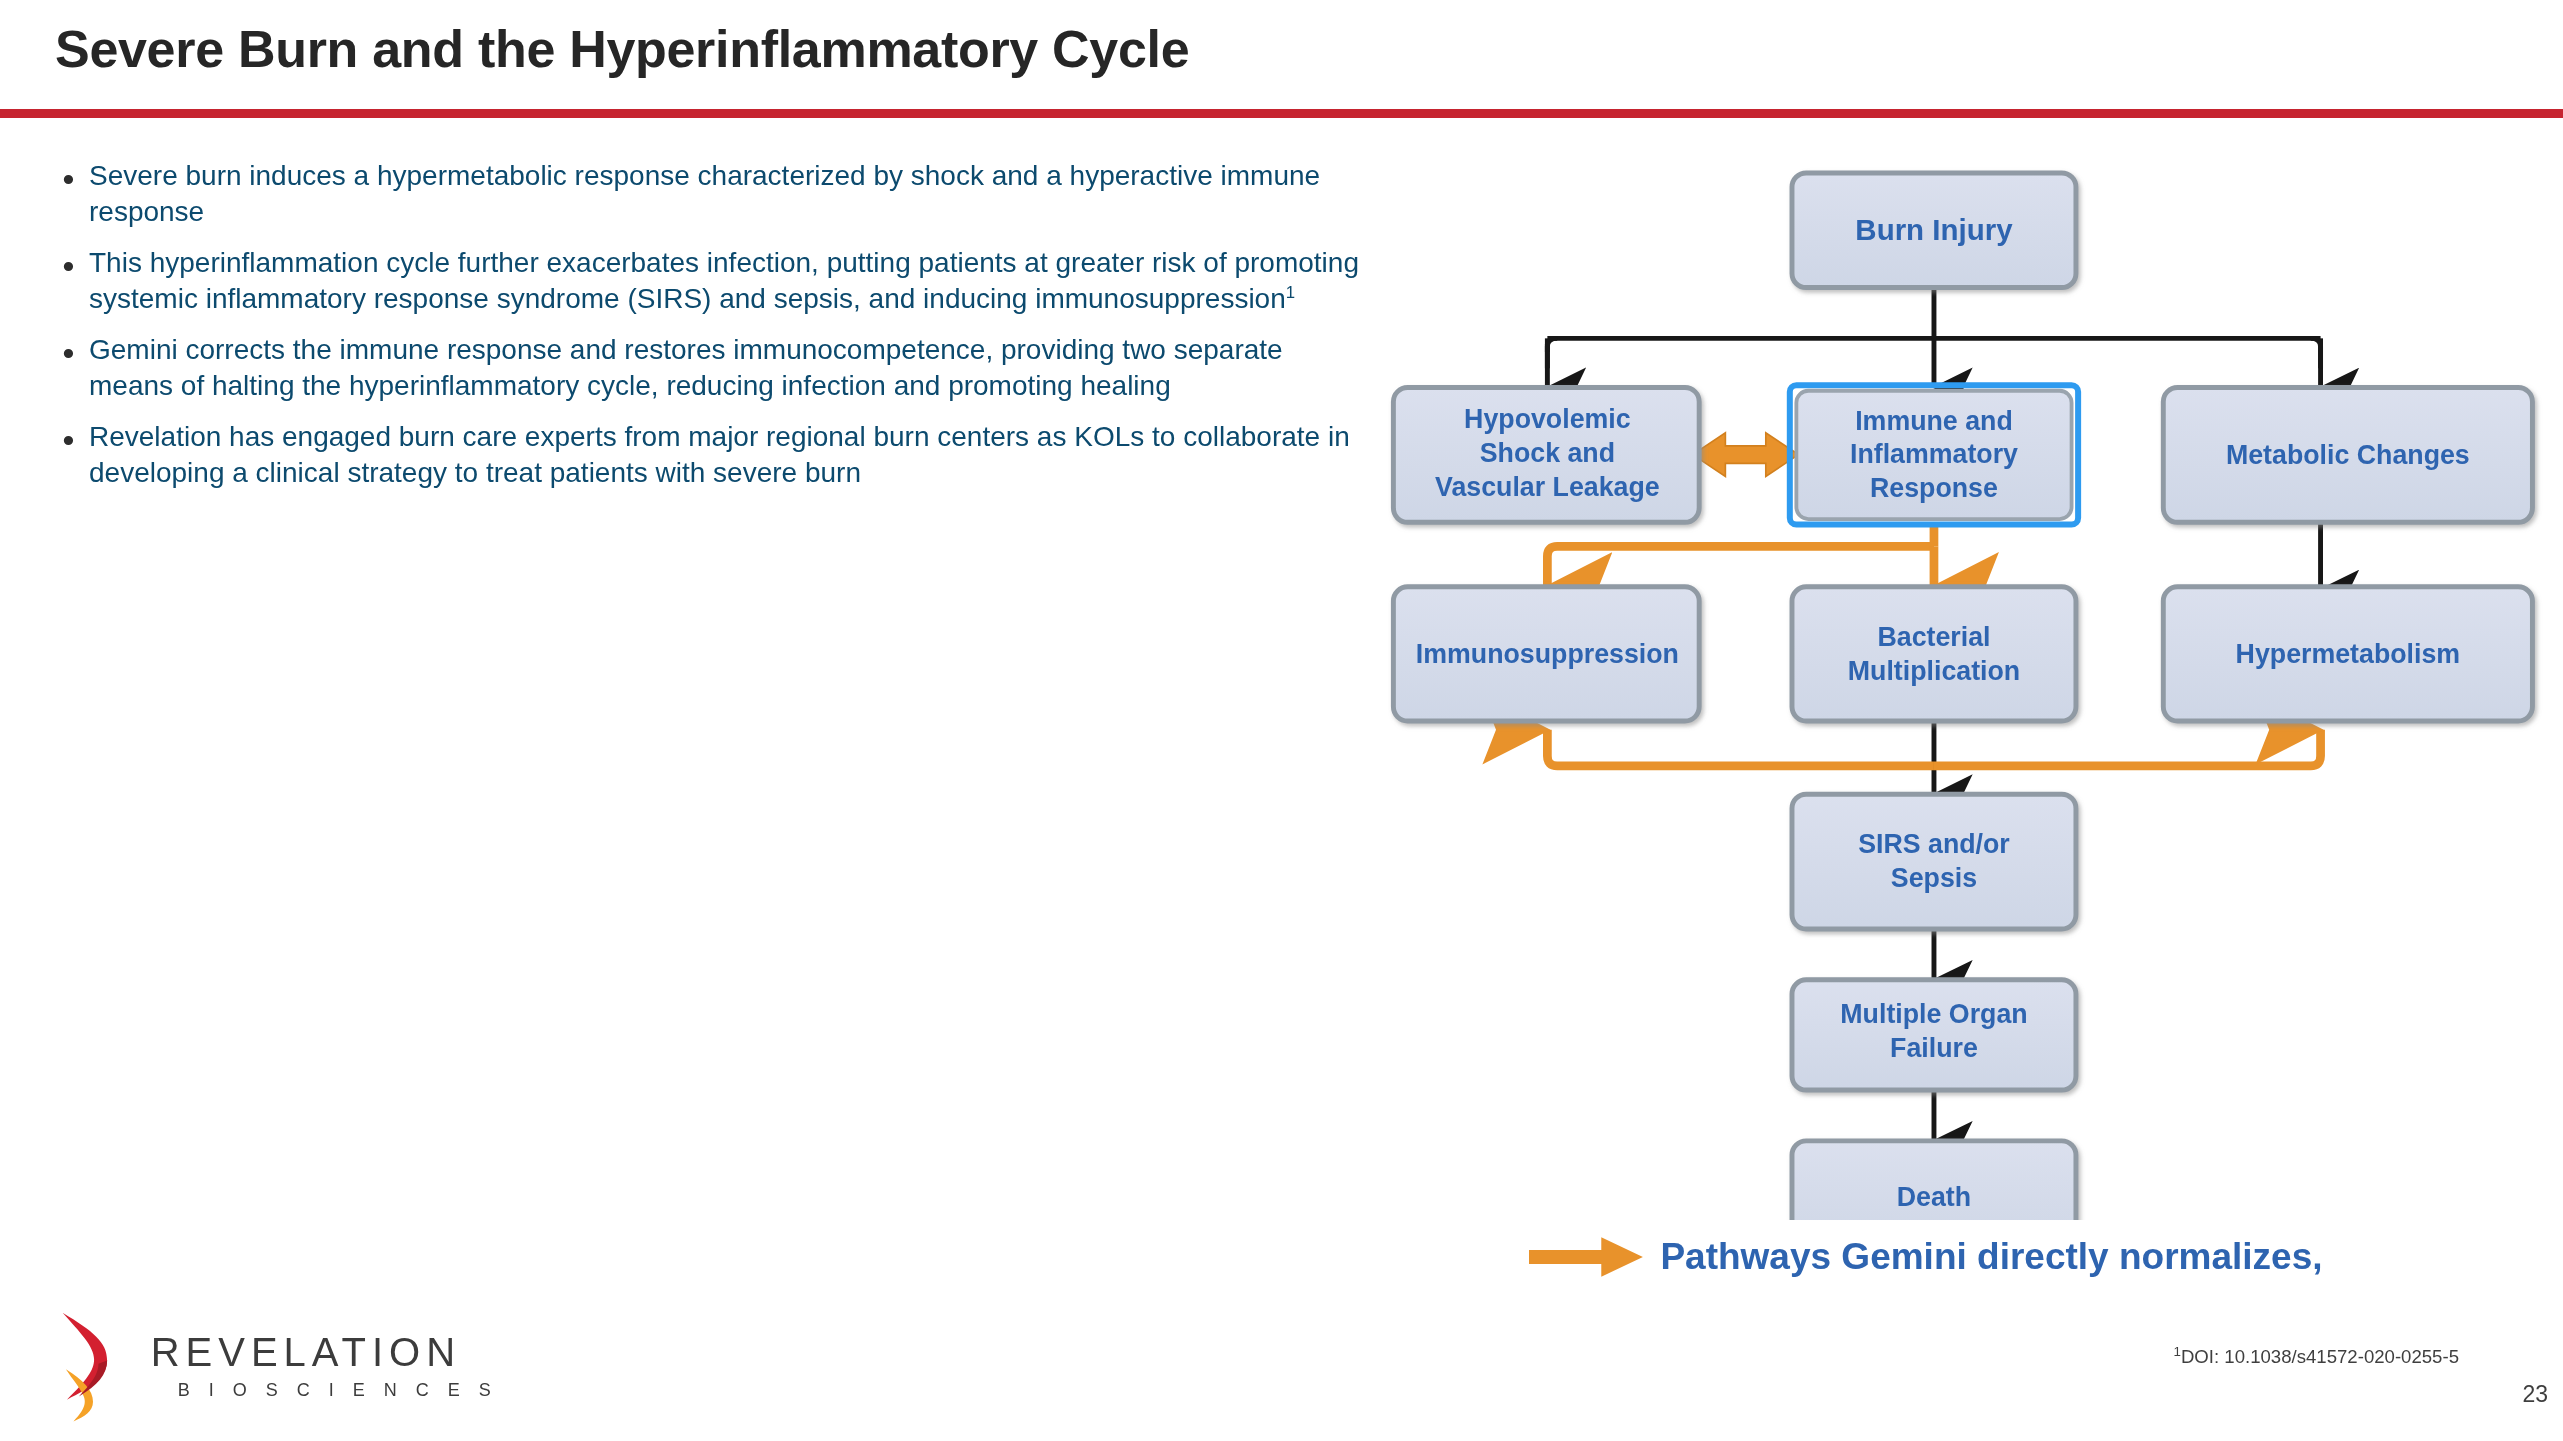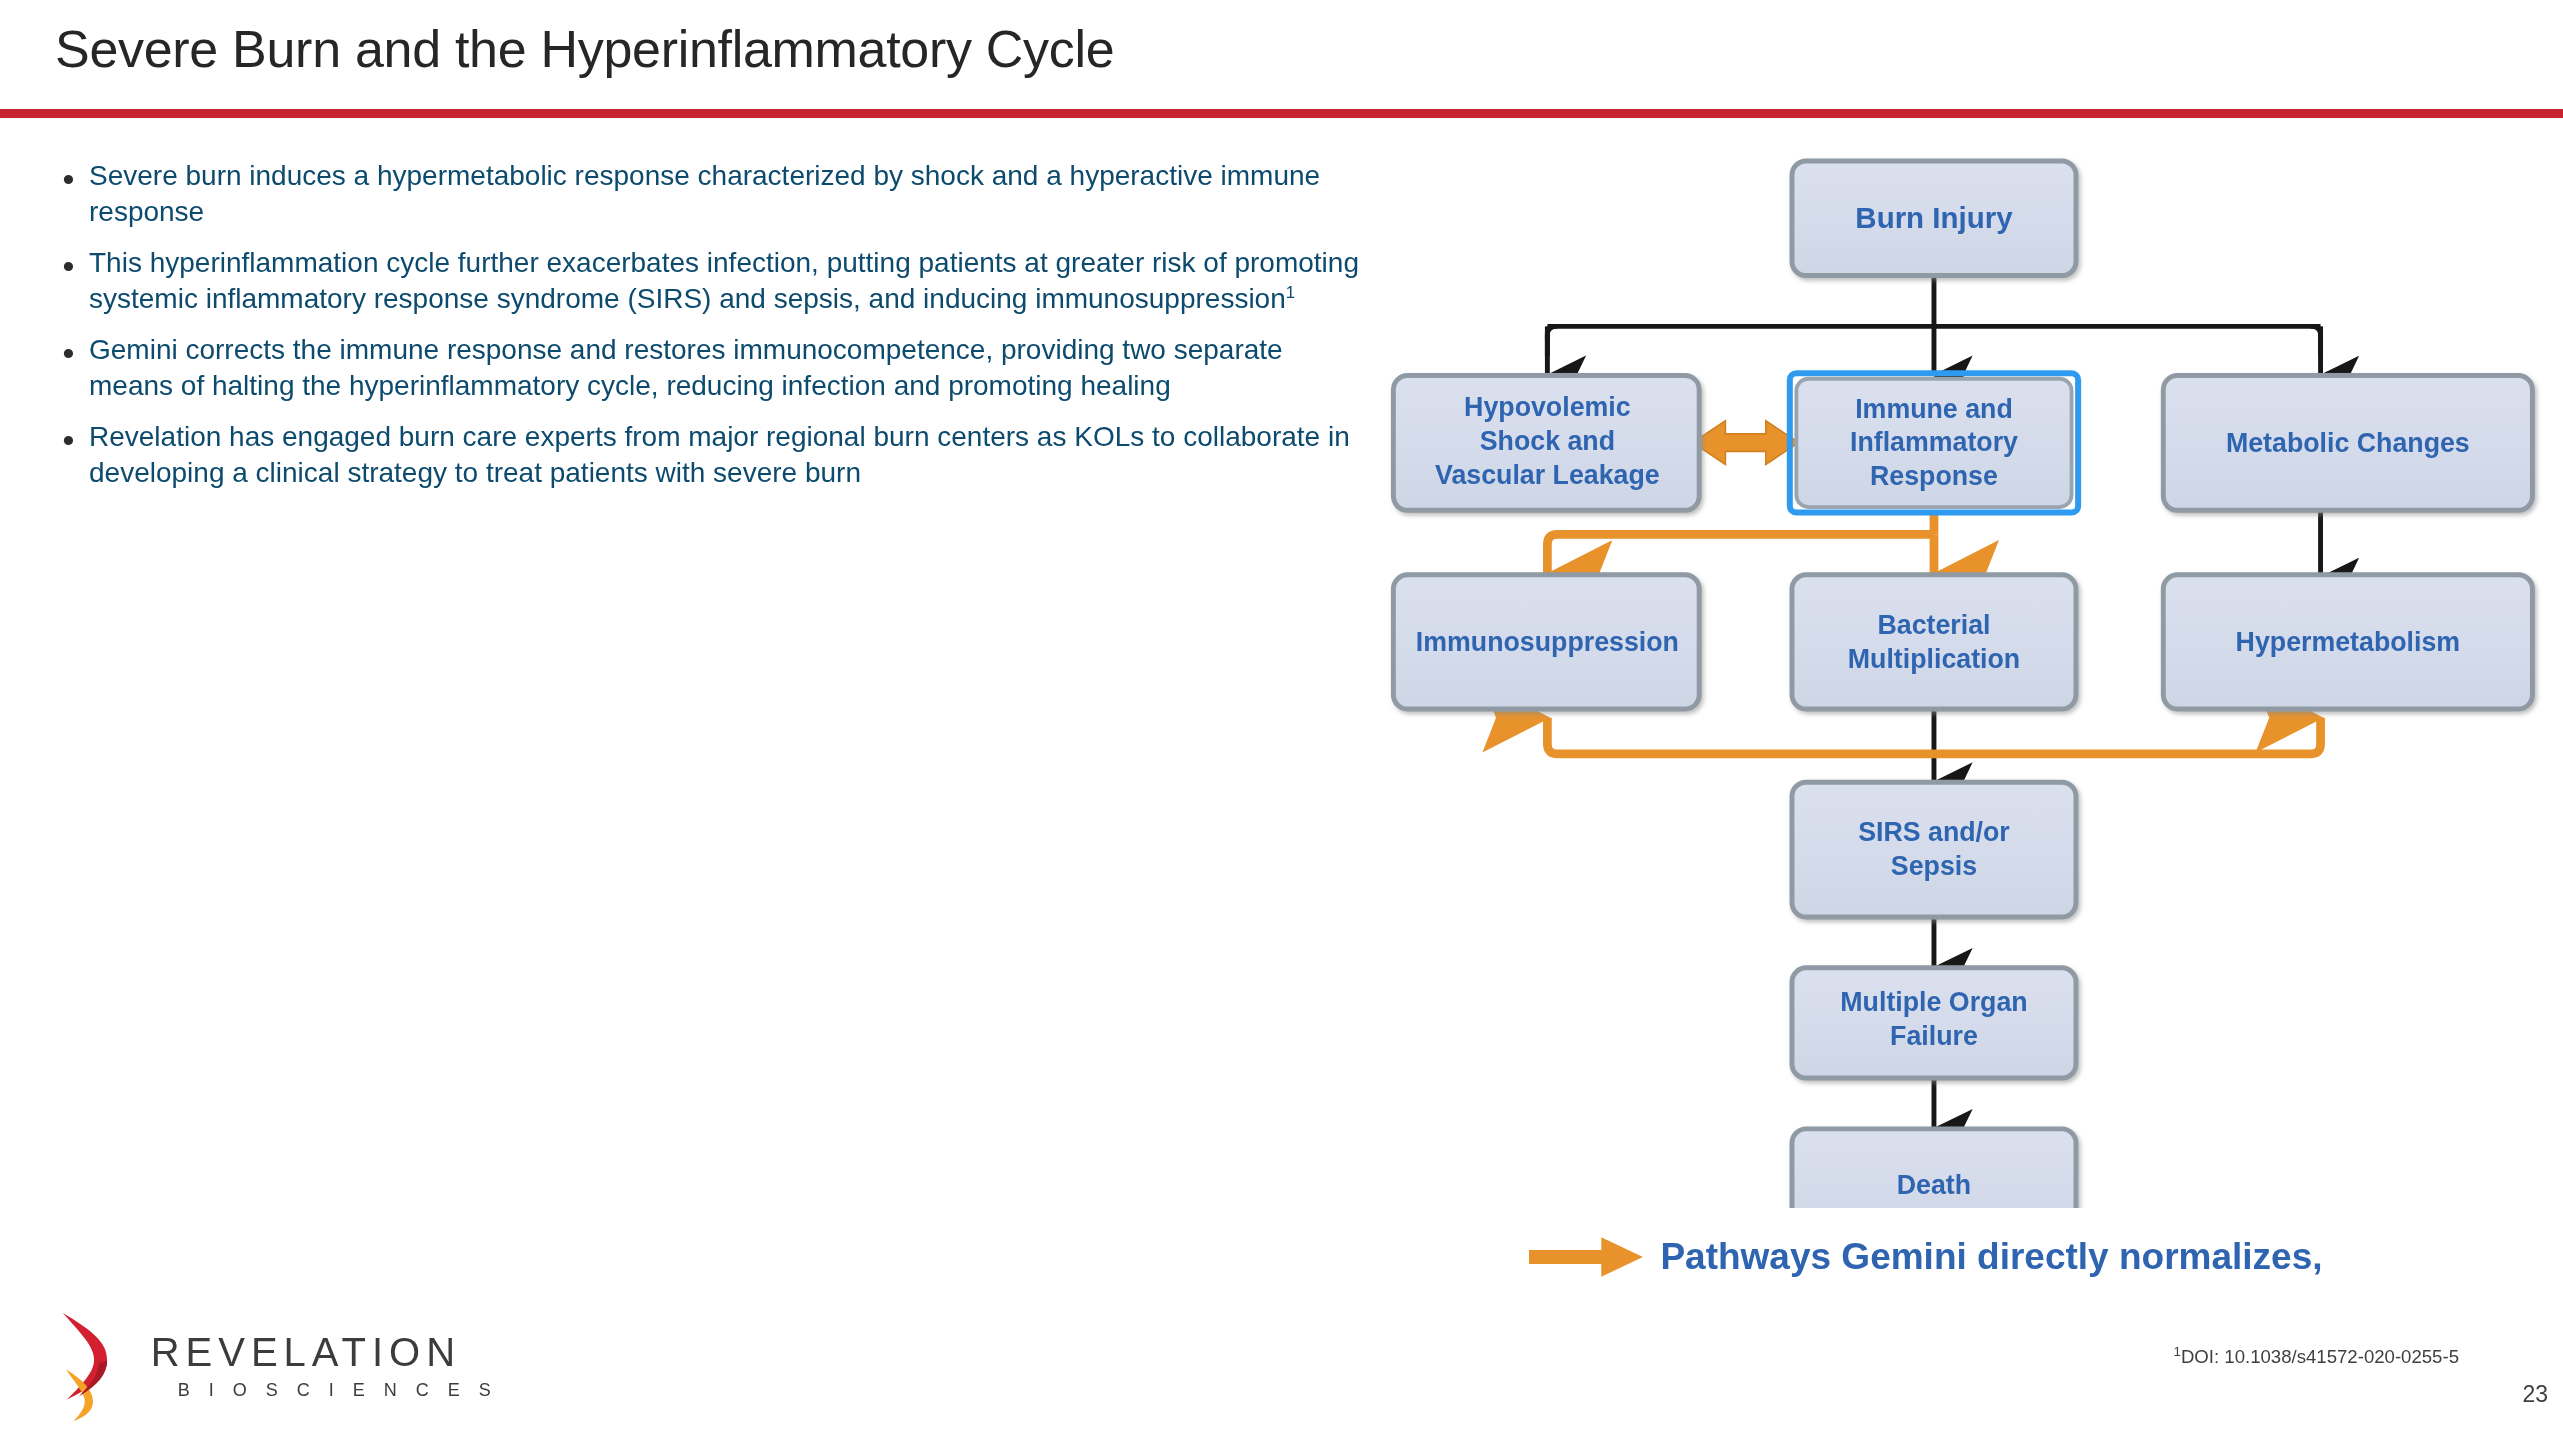--- a/index.html
+++ b/index.html
@@ -3,21 +3,21 @@
 <meta charset="utf-8">
 <style>
   html,body{margin:0;padding:0;background:#ffffff;}
   body{width:2563px;height:1442px;position:relative;overflow:hidden;
        font-family:"Liberation Sans",sans-serif;}
 
   
   #slide-title{
     position:absolute;left:55px;top:19.7px;width:1747px;
     font-size:52px;line-height:1.12;color:#262626;
-    font-weight:400;letter-spacing:-0.3px;white-space:nowrap;
+    font-weight:700;letter-spacing:-0.3px;white-space:nowrap;
   }
   #title-rule{
     position:absolute;left:0;top:109px;width:2563px;height:9.3px;
     background:#C62430;
   }
 
   
   #bullets{
     position:absolute;left:55px;top:158px;width:1311px;
   }
@@ -32,21 +32,21 @@
   }
   .bullet-text{
     flex:1 1 auto;
     font-size:28px;line-height:1.28;color:#0c4a6e;
     font-weight:400;
   }
   .bullet-text sup{font-size:0.6em;vertical-align:super;line-height:0;}
 
   
   #diagram{
-    position:absolute;left:1365px;top:138px;width:1198px;height:1070px;
+    position:absolute;left:1365px;top:150px;width:1198px;height:1070px;
   }
   #diagram svg{display:block;width:100%;height:100%;}
   .node-label{
     font-family:"Liberation Sans",sans-serif;
     font-weight:bold;fill:#2E64B0;
     text-anchor:middle;
   }
 
   
   #legend{

